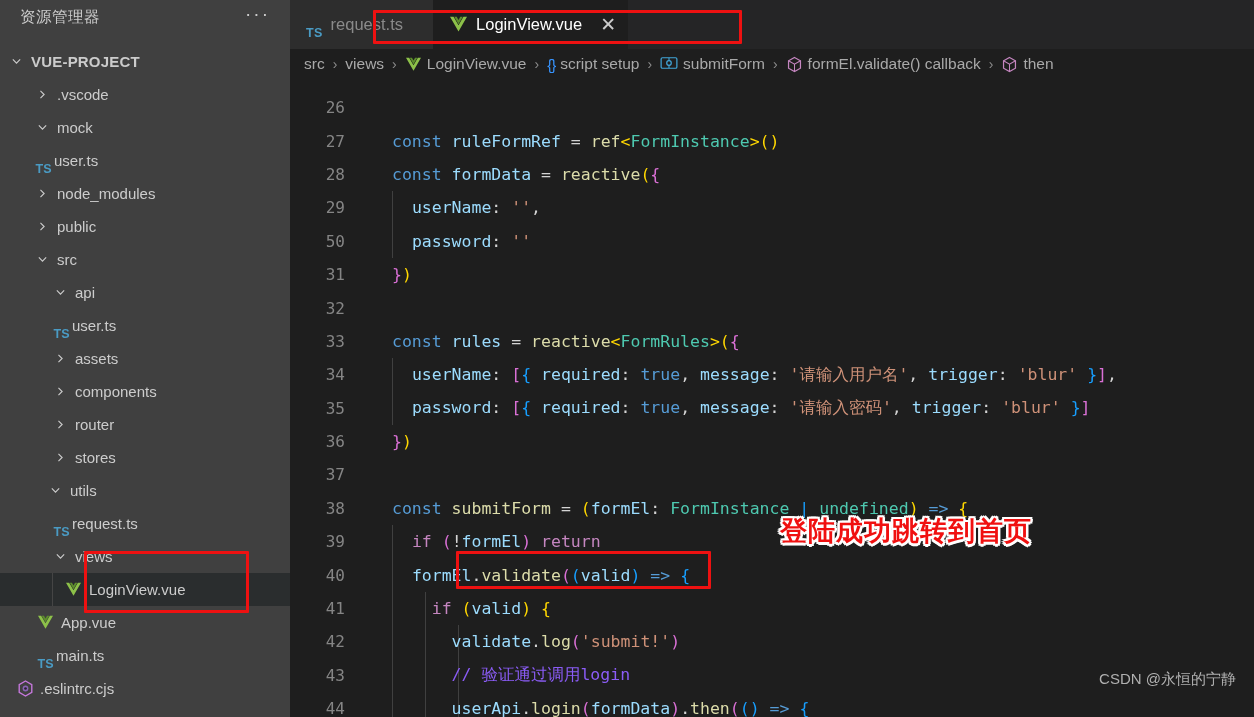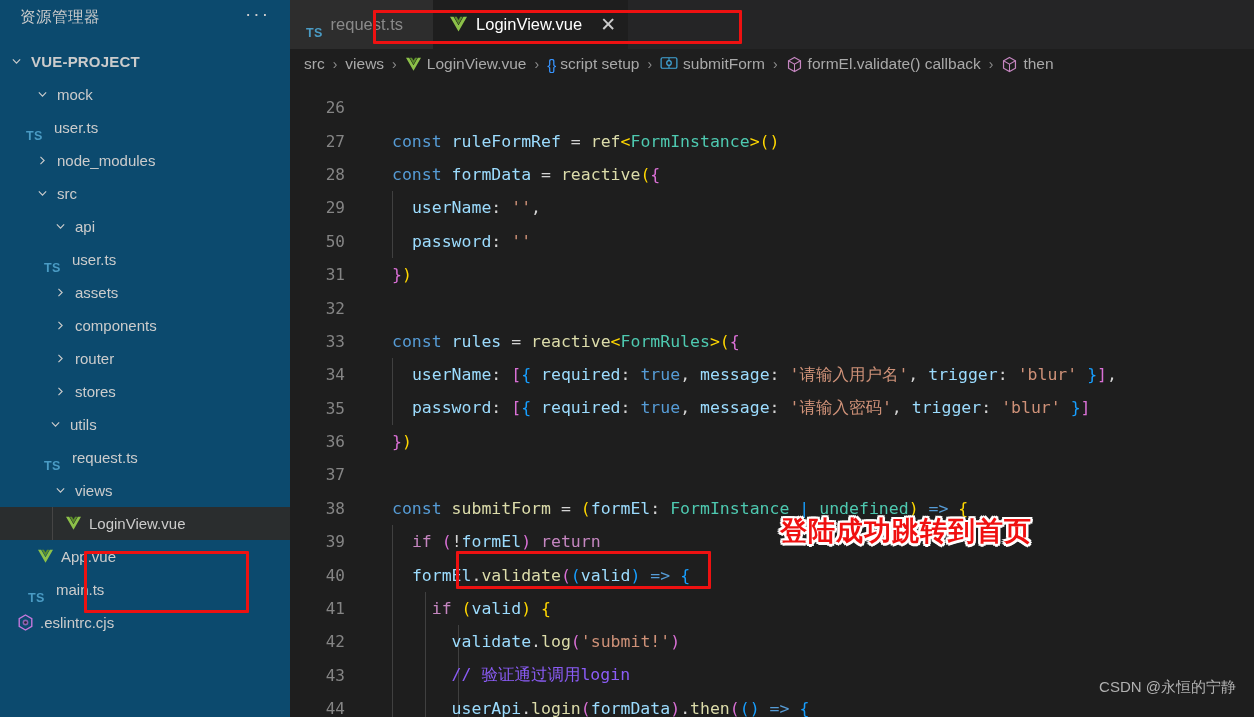--- a/index.html
+++ b/index.html
@@ -8,21 +8,21 @@
     width: 1254px; height: 717px;
     background: #1e1e1e;
     font-family: "Liberation Sans", "DejaVu Sans", sans-serif;
     overflow: hidden;
   }
   .app { display: flex; width: 1254px; height: 717px; position: relative; }
 
   
   .sidebar {
     width: 290px; height: 717px;
-    background: #0c4a6e;
+    background: #404040;
     flex: 0 0 290px;
     position: relative;
     overflow: hidden;
   }
   .sb-header {
     height: 35px; display: flex; align-items: center;
     padding: 0 8px 0 20px; color: #bbbbbb;
     font-size: 15px; letter-spacing: .5px;
   }
   .sb-title { flex: 1; font-weight: 400; color: #cccccc; font-size: 15.5px; }
@@ -39,21 +39,21 @@
   .row.selected { background: #2a2d2e; }
   .row .chev {
     width: 16px; display: inline-flex; align-items: center;
     justify-content: center; color: #cccccc; flex: 0 0 16px;
   }
   .row .chev svg { display: block; }
   .row .lbl { margin-left: 7px; }
   .row.root .lbl { font-weight: bold; font-size: 15px; letter-spacing: .2px; text-align: right; }
   .ts-ico {
     color: #4a9bc4; font-size: 12.5px; font-weight: bold;
-    letter-spacing: .3px; width: 26px; text-align: left;
+    letter-spacing: .3px; width: 26px; text-align: right;
     flex: 0 0 26px; font-family: "Liberation Sans", sans-serif; margin-top: 16px;
   }
   .vue-ico { width: 22px; flex: 0 0 22px; display: flex; justify-content: center; }
   .es-ico { width: 26px; flex: 0 0 26px; display: flex; justify-content: center; }
   .ind-guide {
     position: absolute; top: 0; bottom: 0; width: 1px; background: #454545;
   }
 
   
   .editor { flex: 1; height: 717px; position: relative; background: #1e1e1e; overflow: hidden; }
@@ -129,21 +129,21 @@
   .red-note {
     position: absolute; z-index: 45;
     font-family: "DejaVu Sans", sans-serif;
     font-size: 27px; font-weight: bold; color: #f01010;
     letter-spacing: 1px;
     text-shadow:
       -2px -2px 0 #fff, 2px -2px 0 #fff, -2px 2px 0 #fff, 2px 2px 0 #fff,
       0 -2.5px 0 #fff, 0 2.5px 0 #fff, -2.5px 0 0 #fff, 2.5px 0 0 #fff;
   }
   .watermark {
-    position: absolute; right: 18px; bottom: 20px; z-index: 50;
+    position: absolute; right: 18px; bottom: 28px; z-index: 50;
     color: #b0b0b0; font-size: 15px;
     font-family: "Liberation Sans", sans-serif;
   }
 </style>
 </head>
 <body>
 
 <div class="app">
 
   <div class="sidebar">
@@ -156,20 +156,28 @@
 
       <div class="row root" style="padding-left:8px">
         <span class="chev">
           <svg width="13" height="13" viewBox="0 0 16 16">
               <path d="M3.5 5.5L8 10l4.5-4.5" fill="none" stroke="#ccc" stroke-width="1.4"></path>
             </svg>
         </span>
         <span class="lbl">VUE-PROJECT</span>
       </div>
 
+      <div class="row" style="padding-left:34px">
+        <span class="chev">
+          <svg width="13" height="13" viewBox="0 0 16 16">
+              <path d="M5.5 3.5L10 8l-4.5 4.5" fill="none" stroke="#ccc" stroke-width="1.4"></path>
+            </svg>
+        </span>
+        <span class="lbl">.vscode</span>
+      </div>
 
       <div class="row" style="padding-left:34px">
         <span class="chev">
           <svg width="13" height="13" viewBox="0 0 16 16">
               <path d="M3.5 5.5L8 10l4.5-4.5" fill="none" stroke="#ccc" stroke-width="1.4"></path>
             </svg>
         </span>
         <span class="lbl">mock</span>
       </div>
 
@@ -180,20 +188,28 @@
 
       <div class="row" style="padding-left:34px">
         <span class="chev">
           <svg width="13" height="13" viewBox="0 0 16 16">
               <path d="M5.5 3.5L10 8l-4.5 4.5" fill="none" stroke="#ccc" stroke-width="1.4"></path>
             </svg>
         </span>
         <span class="lbl">node_modules</span>
       </div>
 
+      <div class="row" style="padding-left:34px">
+        <span class="chev">
+          <svg width="13" height="13" viewBox="0 0 16 16">
+              <path d="M5.5 3.5L10 8l-4.5 4.5" fill="none" stroke="#ccc" stroke-width="1.4"></path>
+            </svg>
+        </span>
+        <span class="lbl">public</span>
+      </div>
 
       <div class="row" style="padding-left:34px">
         <span class="chev">
           <svg width="13" height="13" viewBox="0 0 16 16">
               <path d="M3.5 5.5L8 10l4.5-4.5" fill="none" stroke="#ccc" stroke-width="1.4"></path>
             </svg>
         </span>
         <span class="lbl">src</span>
       </div>
 

